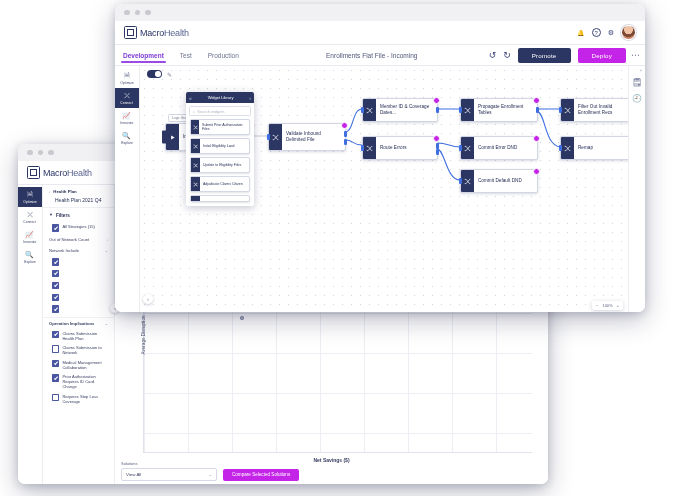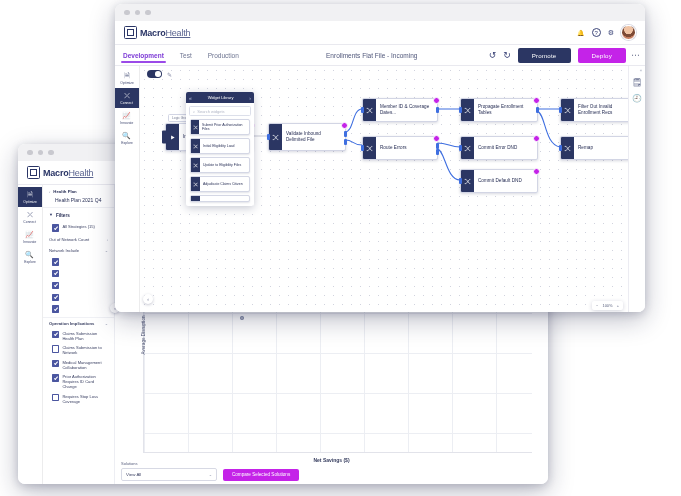--- a/index.html
+++ b/index.html
@@ -12,22 +12,22 @@
   .dot{width:5.5px;height:5.5px;border-radius:50%;background:#c9c9cf;}
 
   
   .brandbar{height:23px;background:#fff;border-bottom:1px solid #e9e9ef;
             display:flex;align-items:center;padding:0 9px;}
   .logo{display:flex;align-items:center;gap:3px;}
   .logo-mark{width:11px;height:11px;border:1.6px solid #2a3566;border-radius:1.5px;
              display:flex;align-items:center;justify-content:center;}
   .logo-mark i{display:block;width:5px;height:5px;border:1.4px solid #2a3566;}
   .logo-txt{font-size:9px;color:#2a3566;letter-spacing:-.2px;}
-  .logo-txt b{font-weight:bold;}
-  .logo-txt span{font-weight:normal;color:#5a6490;text-decoration:underline;}
+  .logo-txt b{font-weight:normal;}
+  .logo-txt span{font-weight:normal;color:#5a6490;}
   .brand-right{margin-left:auto;display:flex;align-items:center;gap:7px;}
   .avatar{width:13px;height:13px;border-radius:50%;
           background:radial-gradient(circle at 50% 30%,#f0c3a4 0 38%,#7d4a36 39% 64%,#c67f63 65%);
           border:1px solid #fff;box-shadow:0 0 0 1px #d8d8e2;}
 
   
   .tabsrow{height:20px;background:#fff;border-bottom:1px solid #e9e9ef;
            display:flex;align-items:center;padding:0 8px;}
   .tab{font-size:6.5px;color:#6d7490;margin-right:16px;padding-bottom:4px;
        position:relative;top:2px;cursor:pointer;}

